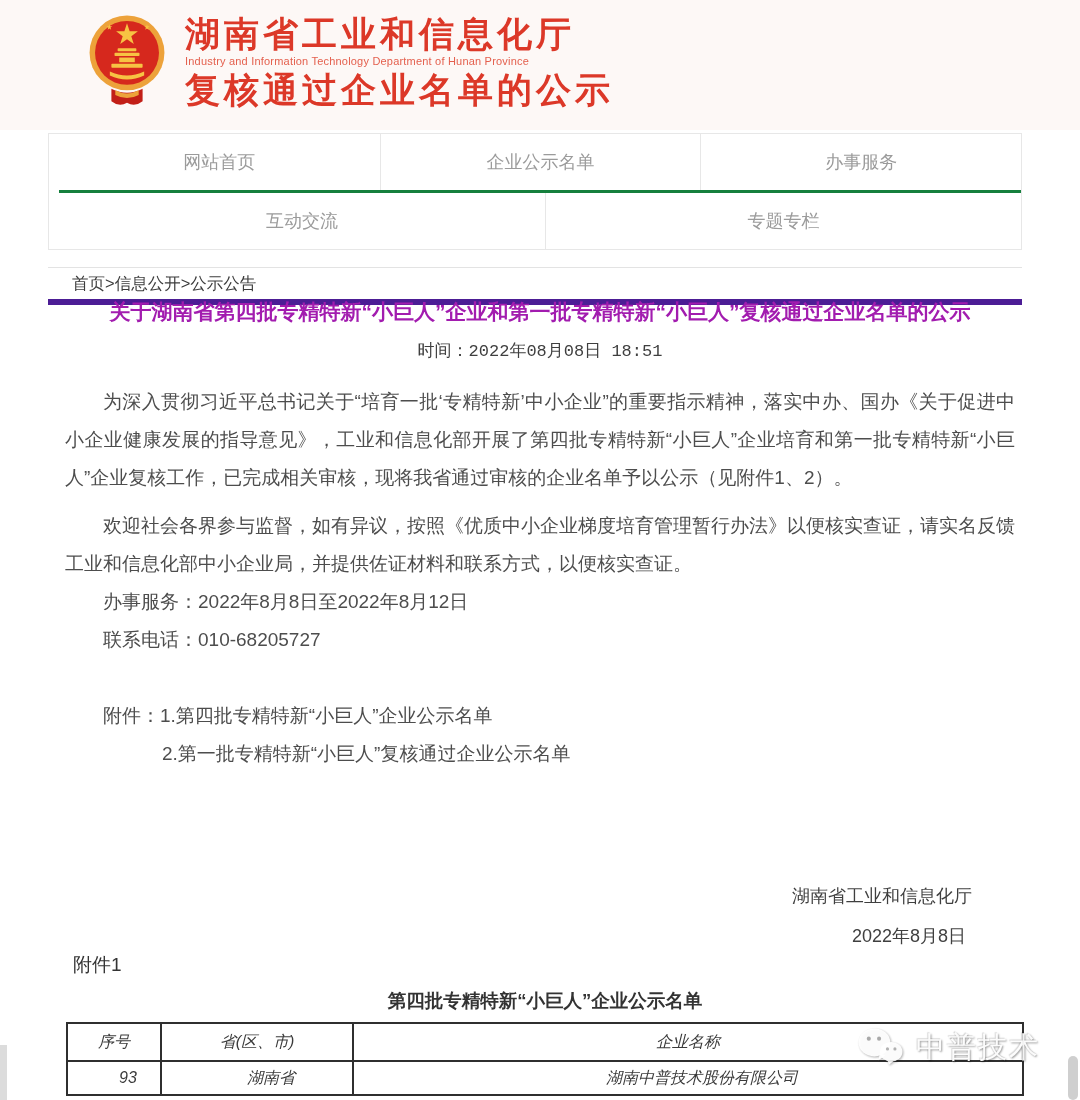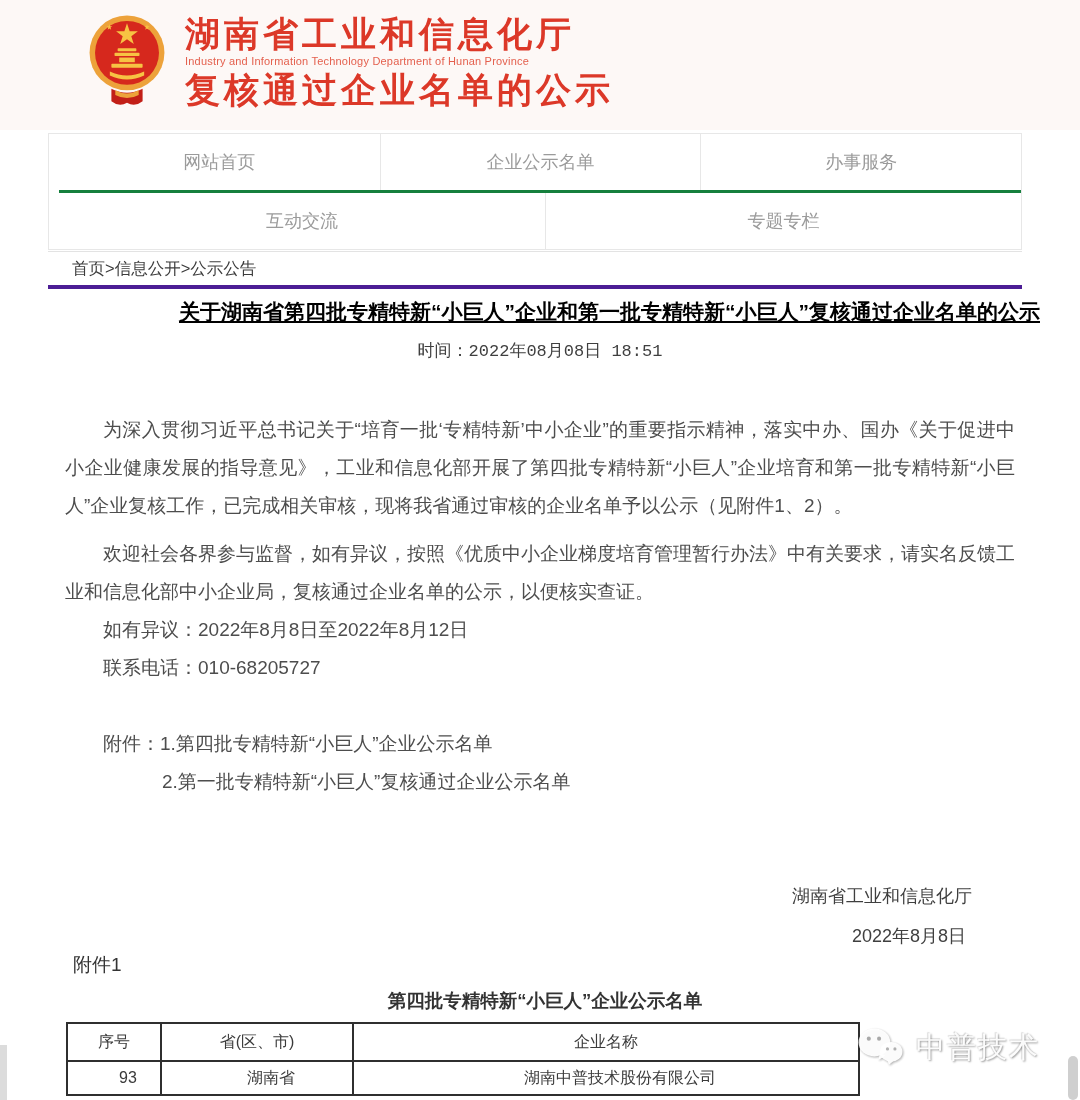--- a/index.html
+++ b/index.html
@@ -39,39 +39,38 @@
   .nav-row1 { grid-template-columns:1fr 1fr 1fr; }
   .nav-row2 { grid-template-columns:50.5% 49.5%; border-top:3px solid #15803d; }
   .nav-cell {
     height:56px; display:flex; align-items:center; justify-content:center;
     font-size:18px; color:#9b9b9b; cursor:pointer; background:#fff;
   }
   .nav-cell + .nav-cell { border-left:1px solid #e7e7e7; }
 
   
   .breadcrumb-bar {
-    position:absolute; left:48px; top:251px; width:974px; height:38px;
-    border-top:1px solid #e3e3e3; border-bottom:4px solid #4c1d95;
+    position:absolute; left:48px; top:267px; width:974px; height:38px;
+    border-top:1px solid #e3e3e3; border-bottom:6px solid #4c1d95;
     display:flex; align-items:center;
   }
   .breadcrumb { margin-left:24px; font-size:16.5px; color:#3c3c3c; cursor:pointer; }
 
   
   .article-title {
     position:absolute; left:40px; top:298px; width:1000px;
-    text-align:right; font-size:21px; font-weight:bold; color:#000000;
+    text-align:center; font-size:21px; font-weight:bold; color:#a21caf;
     line-height:28px;
-    text-decoration:underline;
   }
   .article-time {
     position:absolute; left:40px; top:339px; width:1000px;
     text-align:center; font-size:17px; color:#3f3f3f;font-family:Liberation Mono, monospace;
   }
   .article-body {
-    position:absolute; left:65px; top:411px; width:950px;
+    position:absolute; left:65px; top:383px; width:950px;
     font-size:19px; color:#4d4d4d; line-height:38px;
   }
   .para { text-indent:2em; text-align:justify; }
   .para + .para { margin-top:10px; }
   .info-line { text-indent:2em; }
   .attach-block { margin-top:38px; }
   .attach-line1 { text-indent:2em; }
   .attach-line2 { padding-left:5.1em; }
   .attach-item { cursor:pointer; }
 
@@ -83,21 +82,21 @@
 
   
   .annex-label {
     position:absolute; left:73px; top:952px;
     font-size:19px; color:#333333;
   }
   .annex-table-title {
     position:absolute; left:65px; top:988px; width:960px;
     text-align:center; font-size:18.5px; font-weight:bold; color:#333333;
   }
-  .annex-table-wrap { position:absolute; left:66px; top:1022px; width:794px; }
+  .annex-table-wrap { position:absolute; left:66px; top:1022px; width:958px;font-style:italic; }
   table.annex-table {
     width:100%; border-collapse:collapse; table-layout:fixed;
     font-size:16px; color:#3a3a3a; background:#fff;
   }
   table.annex-table th, table.annex-table td {
     border:2px solid #2f2f2f; font-weight:normal;
     text-align:center; vertical-align:middle;
   }
   table.annex-table th { height:38px; }
   table.annex-table td { height:34px;padding-left:28px; }
@@ -170,22 +169,22 @@
 
   <div class="breadcrumb-bar">
     <span class="breadcrumb">首页&gt;信息公开&gt;公示公告</span>
   </div>
 
   <h1 class="article-title">关于湖南省第四批专精特新“小巨人”企业和第一批专精特新“小巨人”复核通过企业名单的公示</h1>
   <div class="article-time">时间：2022年08月08日 18:51</div>
 
   <div class="article-body">
     <p class="para">为深入贯彻习近平总书记关于“培育一批‘专精特新’中小企业”的重要指示精神，落实中办、国办《关于促进中小企业健康发展的指导意见》，工业和信息化部开展了第四批专精特新“小巨人”企业培育和第一批专精特新“小巨人”企业复核工作，已完成相关审核，现将我省通过审核的企业名单予以公示（见附件1、2）。</p>
-    <p class="para">欢迎社会各界参与监督，如有异议，按照《优质中小企业梯度培育管理暂行办法》中有关要求，请实名反馈工业和信息化部中小企业局，复核通过企业名单的公示，以便核实查证。</p>
-    <div class="info-line">如有异议：2022年8月8日至2022年8月12日</div>
+    <p class="para">欢迎社会各界参与监督，如有异议，按照《优质中小企业梯度培育管理暂行办法》以便核实查证，请实名反馈工业和信息化部中小企业局，并提供佐证材料和联系方式，以便核实查证。</p>
+    <div class="info-line">办事服务：2022年8月8日至2022年8月12日</div>
     <div class="info-line">联系电话：010-68205727</div>
     <div class="attach-block">
       <div class="attach-line1"><span>附件：</span><span class="attach-item">1.第四批专精特新“小巨人”企业公示名单</span></div>
       <div class="attach-line2"><span class="attach-item">2.第一批专精特新“小巨人”复核通过企业公示名单</span></div>
     </div>
   </div>
 
   <div class="signature">
     <div>湖南省工业和信息化厅</div>
     <div class="sig-date">2022年8月8日</div>

